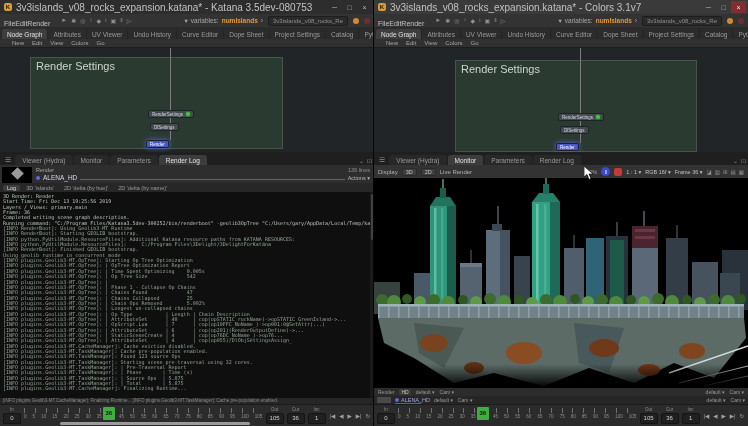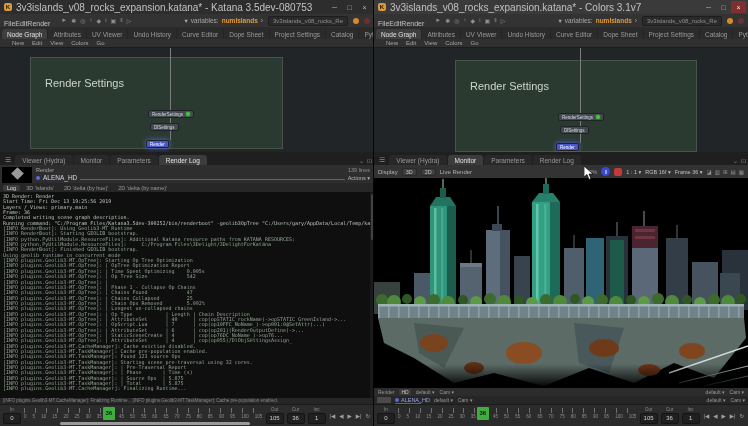--- a/index.html
+++ b/index.html
@@ -38,21 +38,21 @@
   .main-tab:first-child { background:#3e3e3e; color:#e2e2e2; border-radius:3px 3px 0 0; }
   .maintabs .right-icons { margin-left:auto; display:flex; gap:3px; font-size:6px; color:#8a8a8a; padding-bottom:1px; }
 
   
   .ng-menubar { height:9px; background:#303030; display:flex; gap:8px; align-items:center; padding:0 12px; border-bottom:1px solid #1c1c1c; }
   .ng-menu { font-size:6px; color:#a5a5a5; }
   .nodegraph { height:104px; background:#212527; position:relative; overflow:hidden; }
   .backdrop { position:absolute; background:#2b3a30; border:1px solid #47544a; }
   .win-left  .backdrop { left:30px; top:9px;  width:253px; height:92px; }
   .win-right .backdrop { left:81px; top:12px; width:242px; height:92px; }
-  .backdrop-title { font-size:11px; color:#ccd5cc; padding:2px 14px;margin-top:17px; }
+  .backdrop-title { font-size:11px; color:#ccd5cc; padding:2px 5px; }
   .wire { position:absolute; width:1px; background:#7d7d7d; }
   .knode { position:absolute; height:8px; background:#44494f; border:1px solid #1f2327; border-radius:2px;
            font-size:4.5px; color:#d3dae0; display:flex; align-items:center; padding:0 3px; white-space:nowrap; }
   .led { width:4px; height:4px; border-radius:50%; background:#3ec83e; margin-left:3px; box-shadow:0 0 2px #3ec83e; }
   .knode.render { background:#4a57c8; box-shadow:0 0 5px #5866e0; color:#fff; }
   .win-left .n-rs { left:148px; top:62px; }  .win-left .n-dl { left:150px; top:75px; }  .win-left .n-render { left:146px; top:92px; }
   .win-left .w1 { left:170px; top:0;  height:62px; } .win-left .w2 { left:170px; top:70px; height:22px; }
   .win-right .n-rs { left:184px; top:65px; } .win-right .n-dl { left:186px; top:78px; } .win-right .n-render { left:182px; top:95px; }
   .win-right .w1 { left:206px; top:0; height:65px; } .win-right .w2 { left:206px; top:73px; height:22px; }
 

